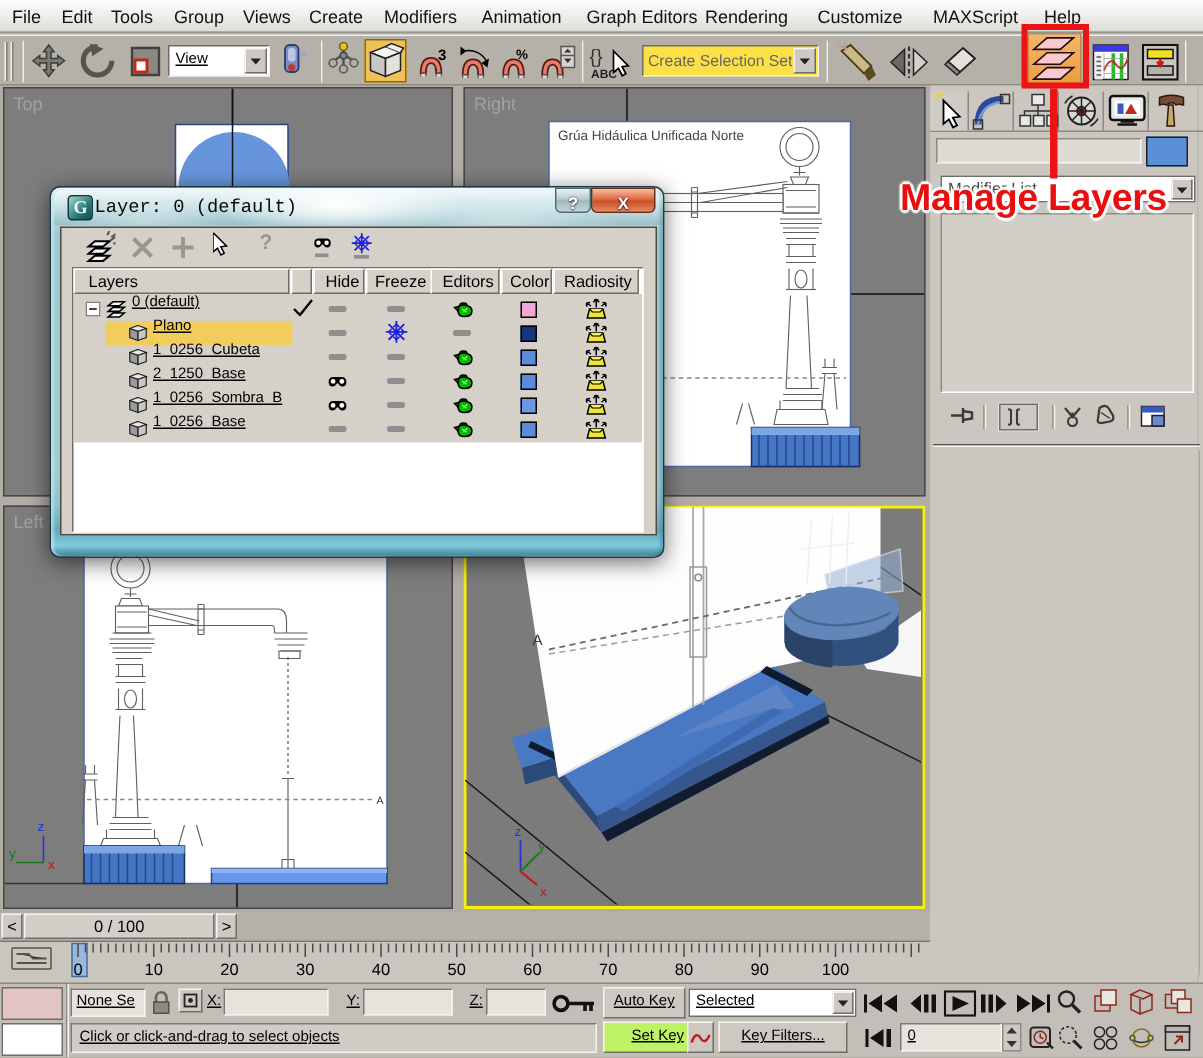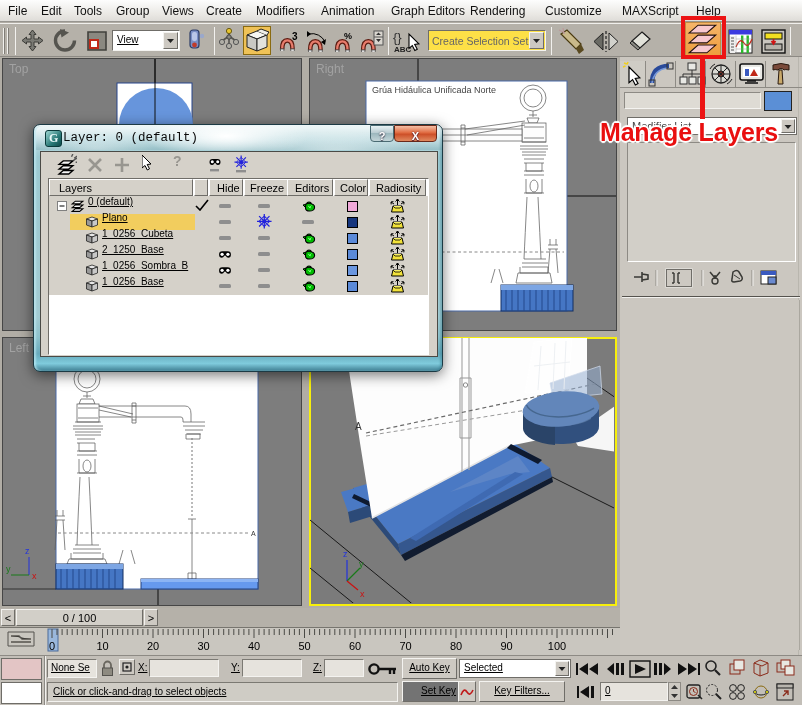--- a/index.html
+++ b/index.html
@@ -645,21 +645,21 @@
     <span class="abs t11" style="left:313px;top:6px">Z:</span>
     <div class="abs sunken" style="left:324px;top:3px;width:40px;height:18px;background:#e6e3dd"></div>
     <svg class="abs" style="left:368px;top:6px" width="30" height="14" viewBox="0 0 30 14">
       <circle cx="6" cy="7" r="4.6" fill="none" stroke="#111" stroke-width="2.4"></circle>
       <path d="M10 7 H28 M22 7 V12 M26 7 V12" stroke="#111" stroke-width="2.4"></path>
     </svg>
 
     <div class="abs sunken t11" style="left:47px;top:26px;width:351px;height:20px;background:#cfccc5;padding:3px 0 0 5px">Click or click-and-drag to select objects</div>
 
     <div class="abs raised t11" style="left:402px;top:2px;width:55px;height:21px;background:#cdc9c2;text-align:center;padding-top:3px">Auto Key</div>
-    <div class="abs raised t11" style="left:402px;top:25px;width:73px;height:21px;background:#737373;text-align:center;padding-top:3px">Set Key</div>
+    <div class="abs raised t11" style="left:402px;top:25px;width:73px;height:21px;background:#bef264;text-align:center;padding-top:3px">Set Key</div>
     <div class="abs" style="left:459px;top:3px;width:112px;height:19px;background:#fff;border:1px solid #6f6d68">
       <span class="t11" style="position:absolute;left:4px;top:2px">Selected</span>
       <div class="abs raised" style="right:1px;top:1px;width:14px;height:15px;background:#cdc9c2">
         <svg width="12" height="13">
           <path d="M2.5 5 L9.5 5 L6 9 Z" fill="#222"></path>
         </svg>
       </div>
     </div>
     <div class="abs raised" style="left:458px;top:25px;width:18px;height:21px;background:#cdc9c2">
       <svg width="16" height="19" viewBox="0 0 16 19">

